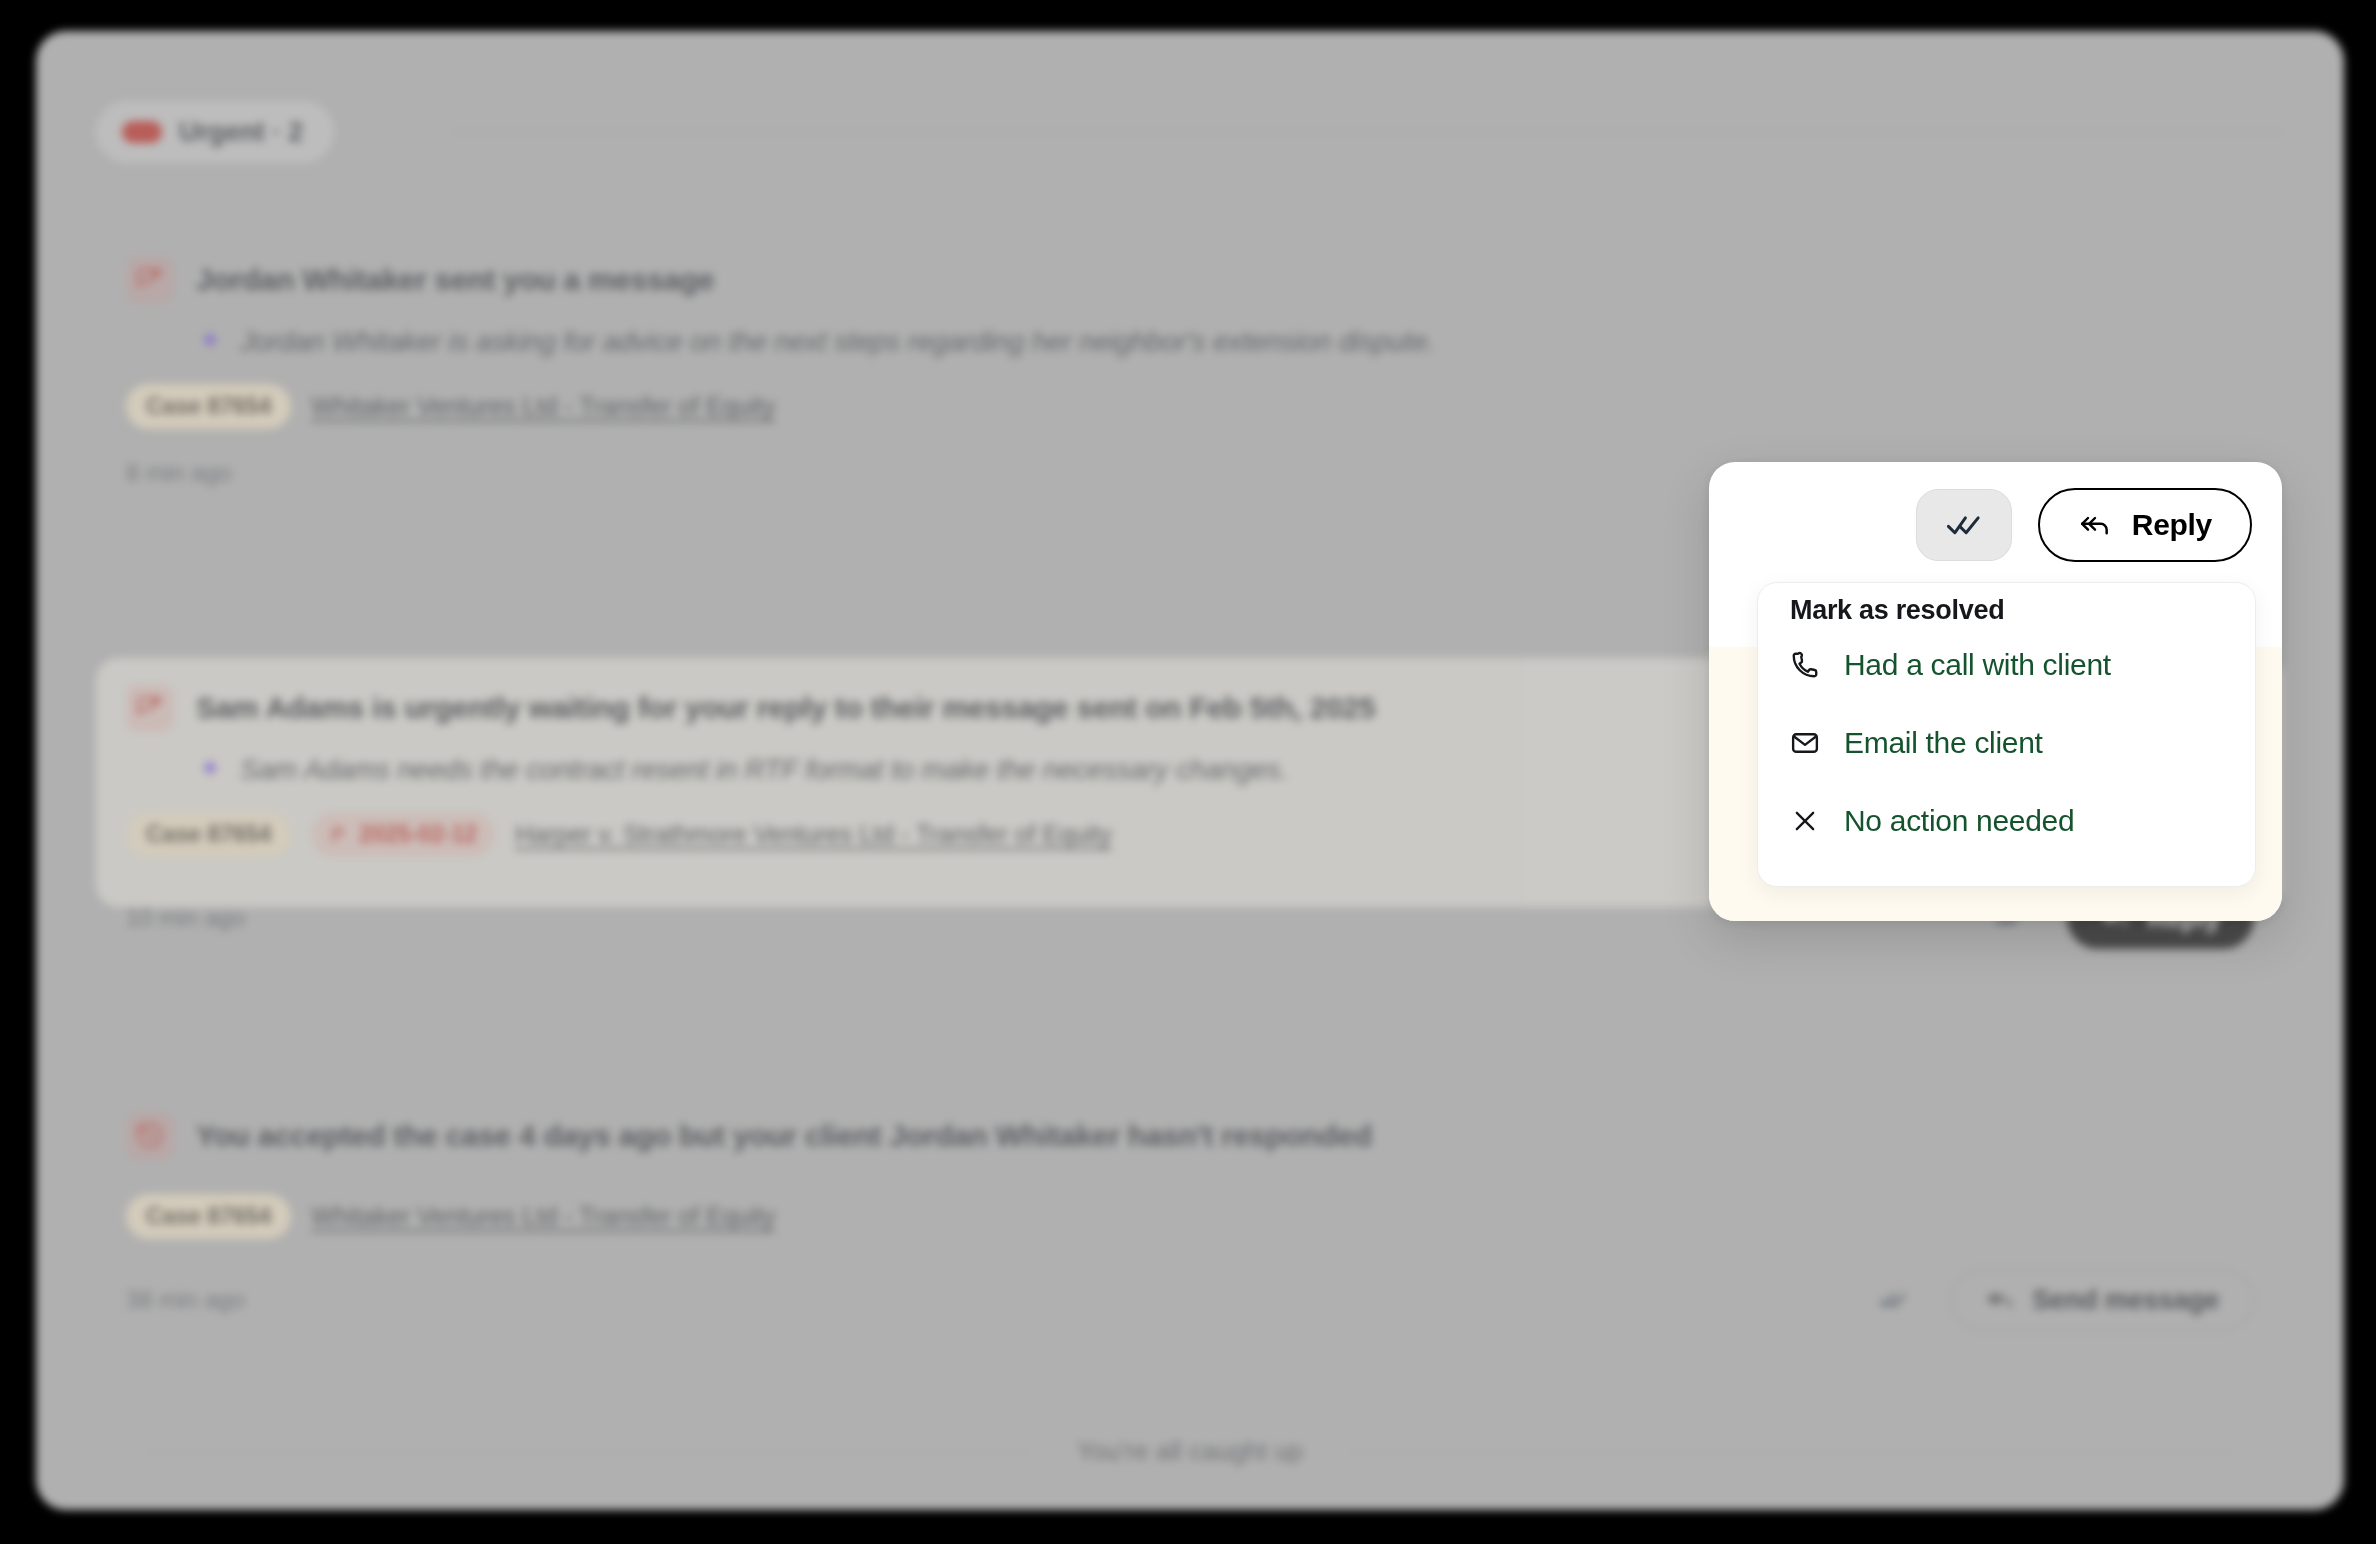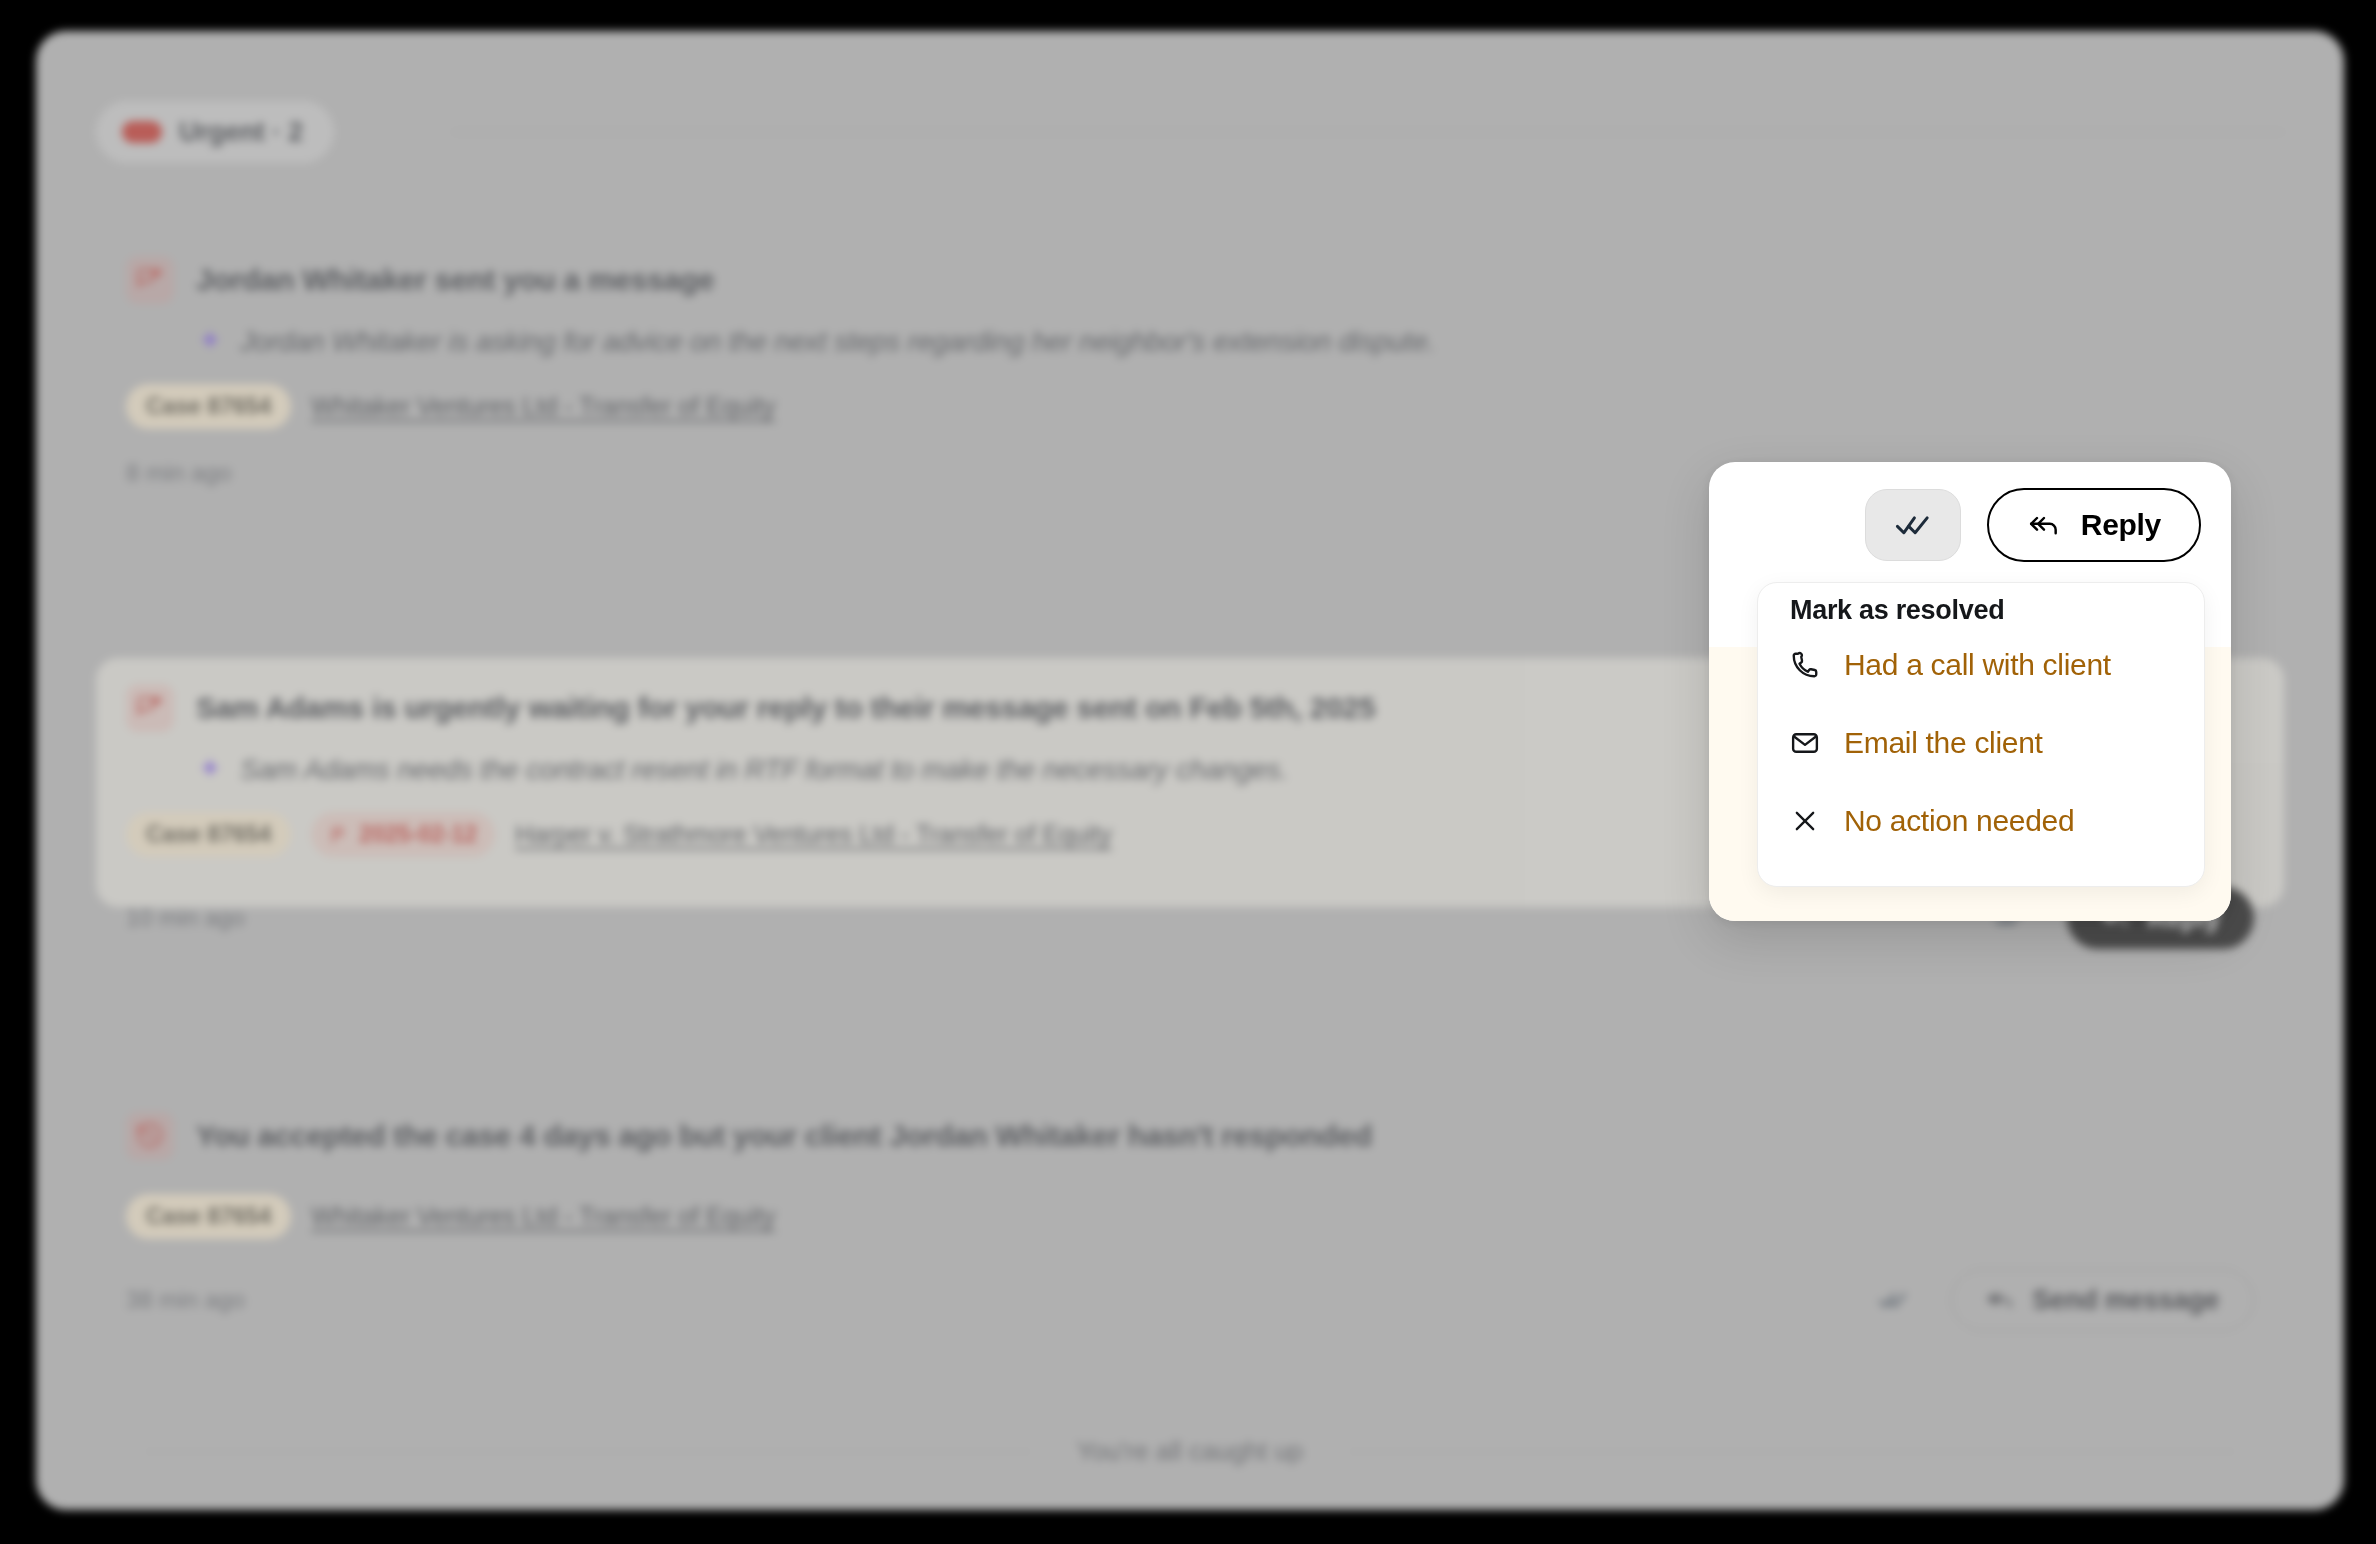--- a/index.html
+++ b/index.html
@@ -216,21 +216,21 @@
     font-size: 26px;
     color: #4e5156;
     white-space: nowrap;
   }
 
   
   .popup {
     position: absolute;
     left: 1709px;
     top: 462px;
-    width: 522px;
+    width: 573px;
     border-radius: 26px;
     background: #ffffff;
     box-shadow: 0 18px 50px rgba(0,0,0,0.14), 0 2px 10px rgba(0,0,0,0.07);
     overflow: hidden;
   }
   .popup-tint {
     position: absolute;
     left: 0; right: 0;
     top: 185px;
     bottom: 0;
@@ -294,21 +294,21 @@
     align-items: center;
     gap: 22px;
     padding: 0 30px;
     height: 78px;
     cursor: pointer;
   }
   .menu-item:first-of-type { margin-top: 16px; }
   .menu-ico { flex: 0 0 auto; display: flex; align-items: center; justify-content: center; width: 34px; }
   .menu-label {
     font-size: 30px;
-    color: #a16207;
+    color: #14532d;
     letter-spacing: -0.3px;
     white-space: nowrap;
   }
 </style>
 </head>
 <body>
 
 <div id="stage">
 
   <div class="app-card">

